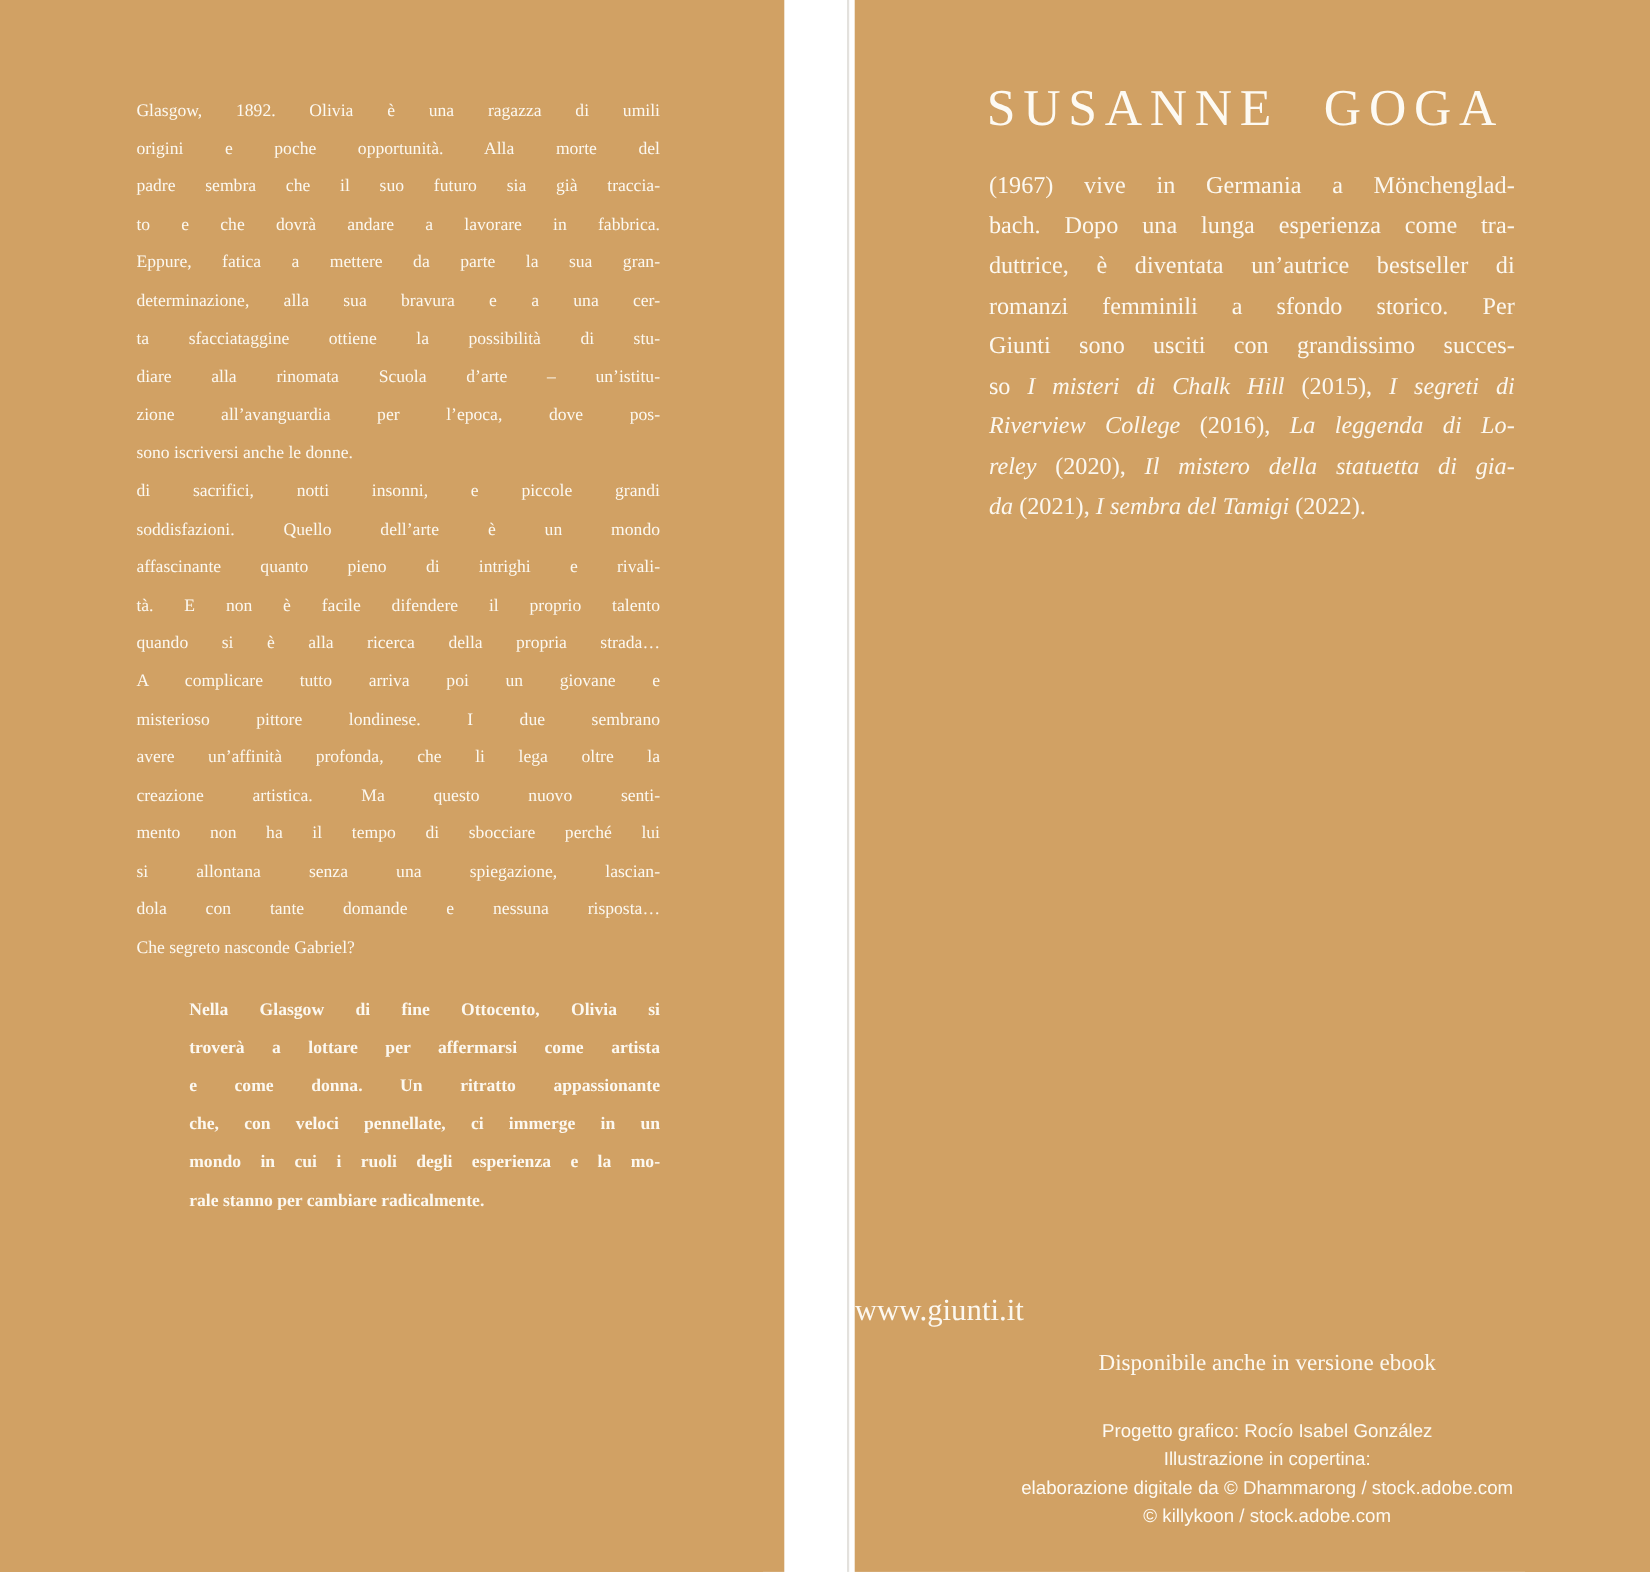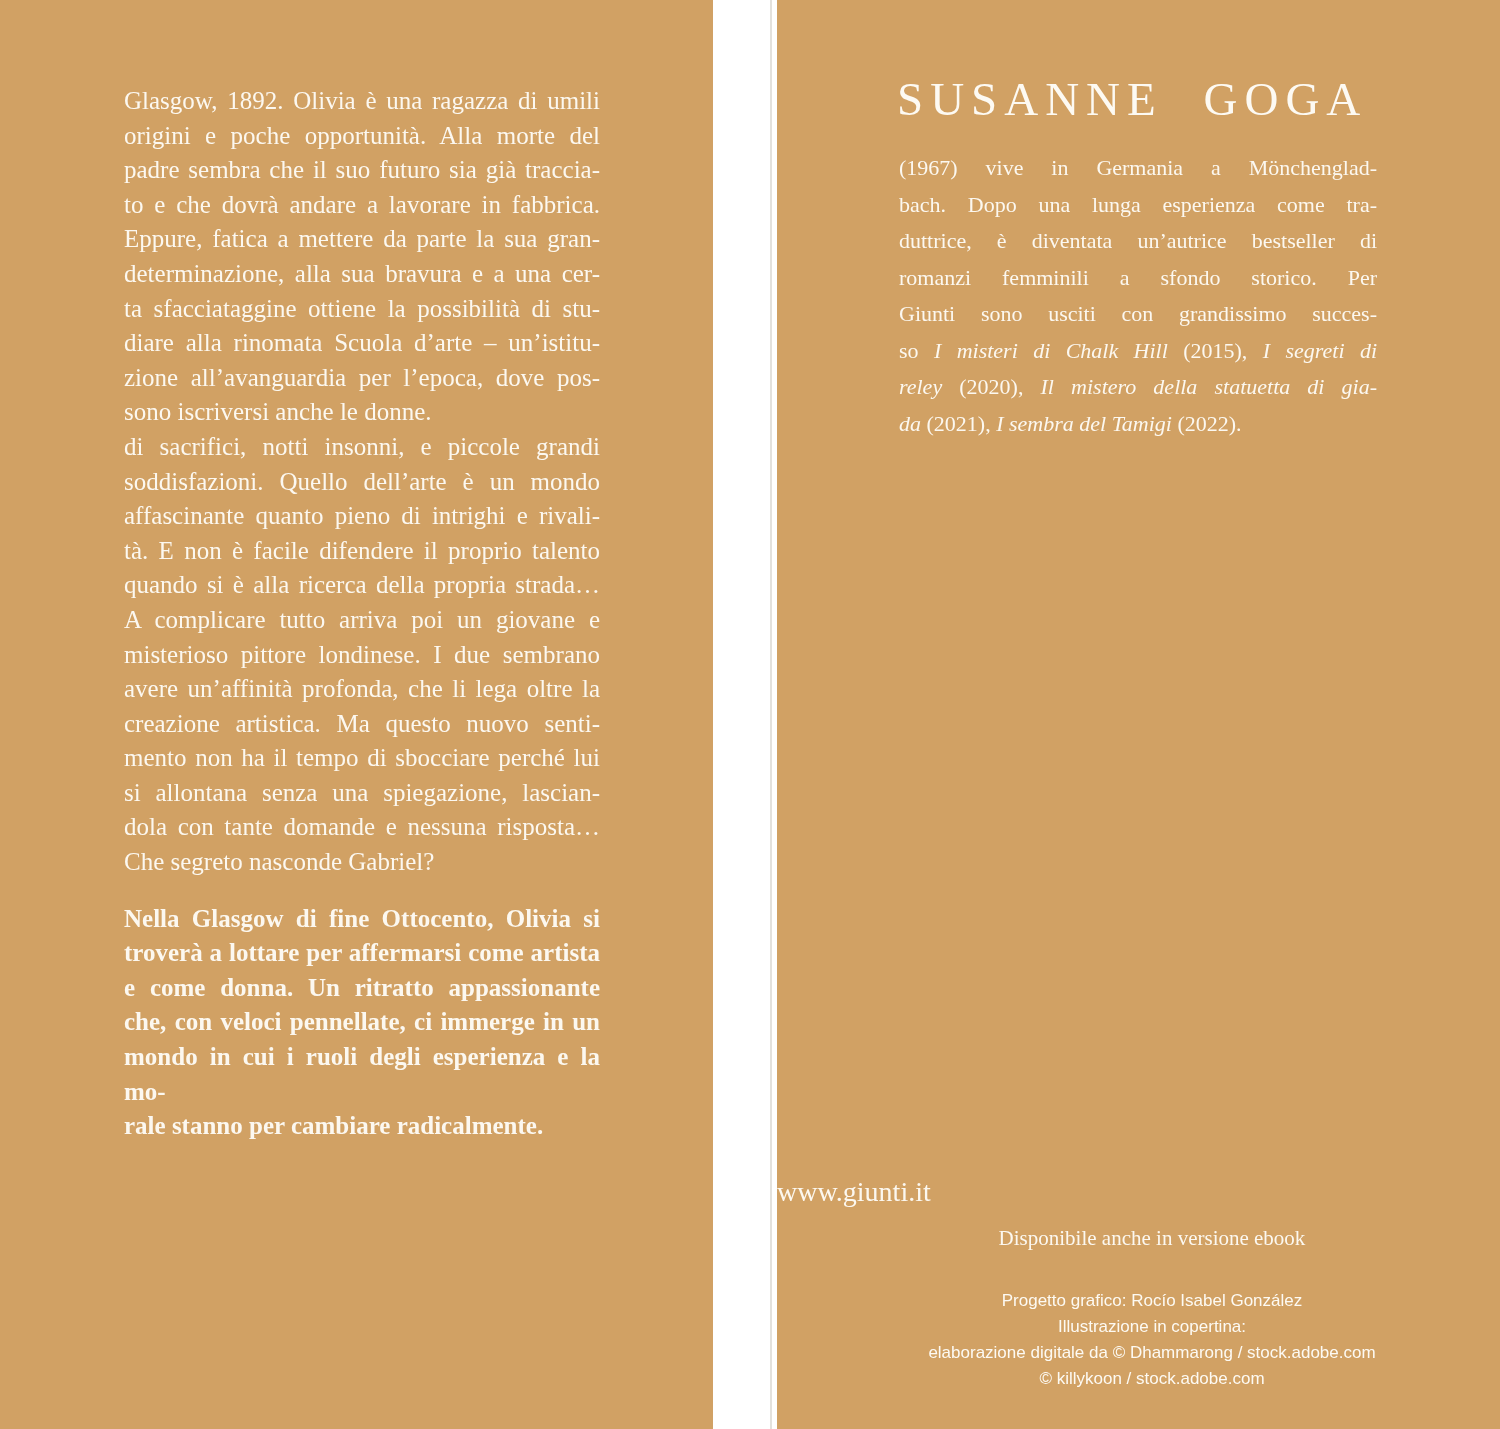--- a/index.html
+++ b/index.html
@@ -35,25 +35,25 @@
     background: #e3e1dd;
   }
 
   
   .blurb {
     position: absolute;
     left: 124px;
     top: 84px;
     width: 476px;
     color: #fcf8f0;
-    font-size: 25px;
+    font-size: 16px;
     line-height: 34.6px;
   }
   .para { margin: 0; }
-  .para.bold { margin-top: 22px; font-weight: bold; }
+  .para.bold { margin-top: 22px; font-weight: bold; margin-left: 48px; }
 
   .line {
     text-align: justify;
     text-align-last: justify;
   }
   .line.last { text-align-last: left; }
   .it { font-style: italic; }
 
   
   .author-name {
@@ -160,20 +160,21 @@
 
   <div class="flap flap-right">
     <div class="author-name">SUSANNE GOGA</div>
     <div class="bio">
         <div class="line">(1967) vive in Germania a Mönchenglad-</div>
         <div class="line">bach. Dopo una lunga esperienza come tra-</div>
         <div class="line">duttrice, è diventata un’autrice bestseller di</div>
         <div class="line">romanzi femminili a sfondo storico. Per</div>
         <div class="line">Giunti sono usciti con grandissimo succes-</div>
         <div class="line"><span>so </span><span class="it">I misteri di Chalk Hill</span><span> (2015), </span><span class="it">I segreti di</span></div>
+        <div class="line"><span class="it">Riverview College</span><span> (2016), </span><span class="it">La leggenda di Lo-</span></div>
         <div class="line"><span class="it">reley</span><span> (2020), </span><span class="it">Il mistero della statuetta di gia-</span></div>
         <div class="line last"><span class="it">da</span><span> (2021), </span><span class="it">I sembra del Tamigi</span><span> (2022).</span></div>
       </div>
     <div class="website">www.giunti.it</div>
     <div class="ebook-note">Disponibile anche in versione ebook</div>
     <div class="credits">
         <div class="line">Progetto grafico: Rocío Isabel González</div>
         <div class="line">Illustrazione in copertina:</div>
         <div class="line">elaborazione digitale da © Dhammarong / stock.adobe.com</div>
         <div class="line last">© killykoon / stock.adobe.com</div>

